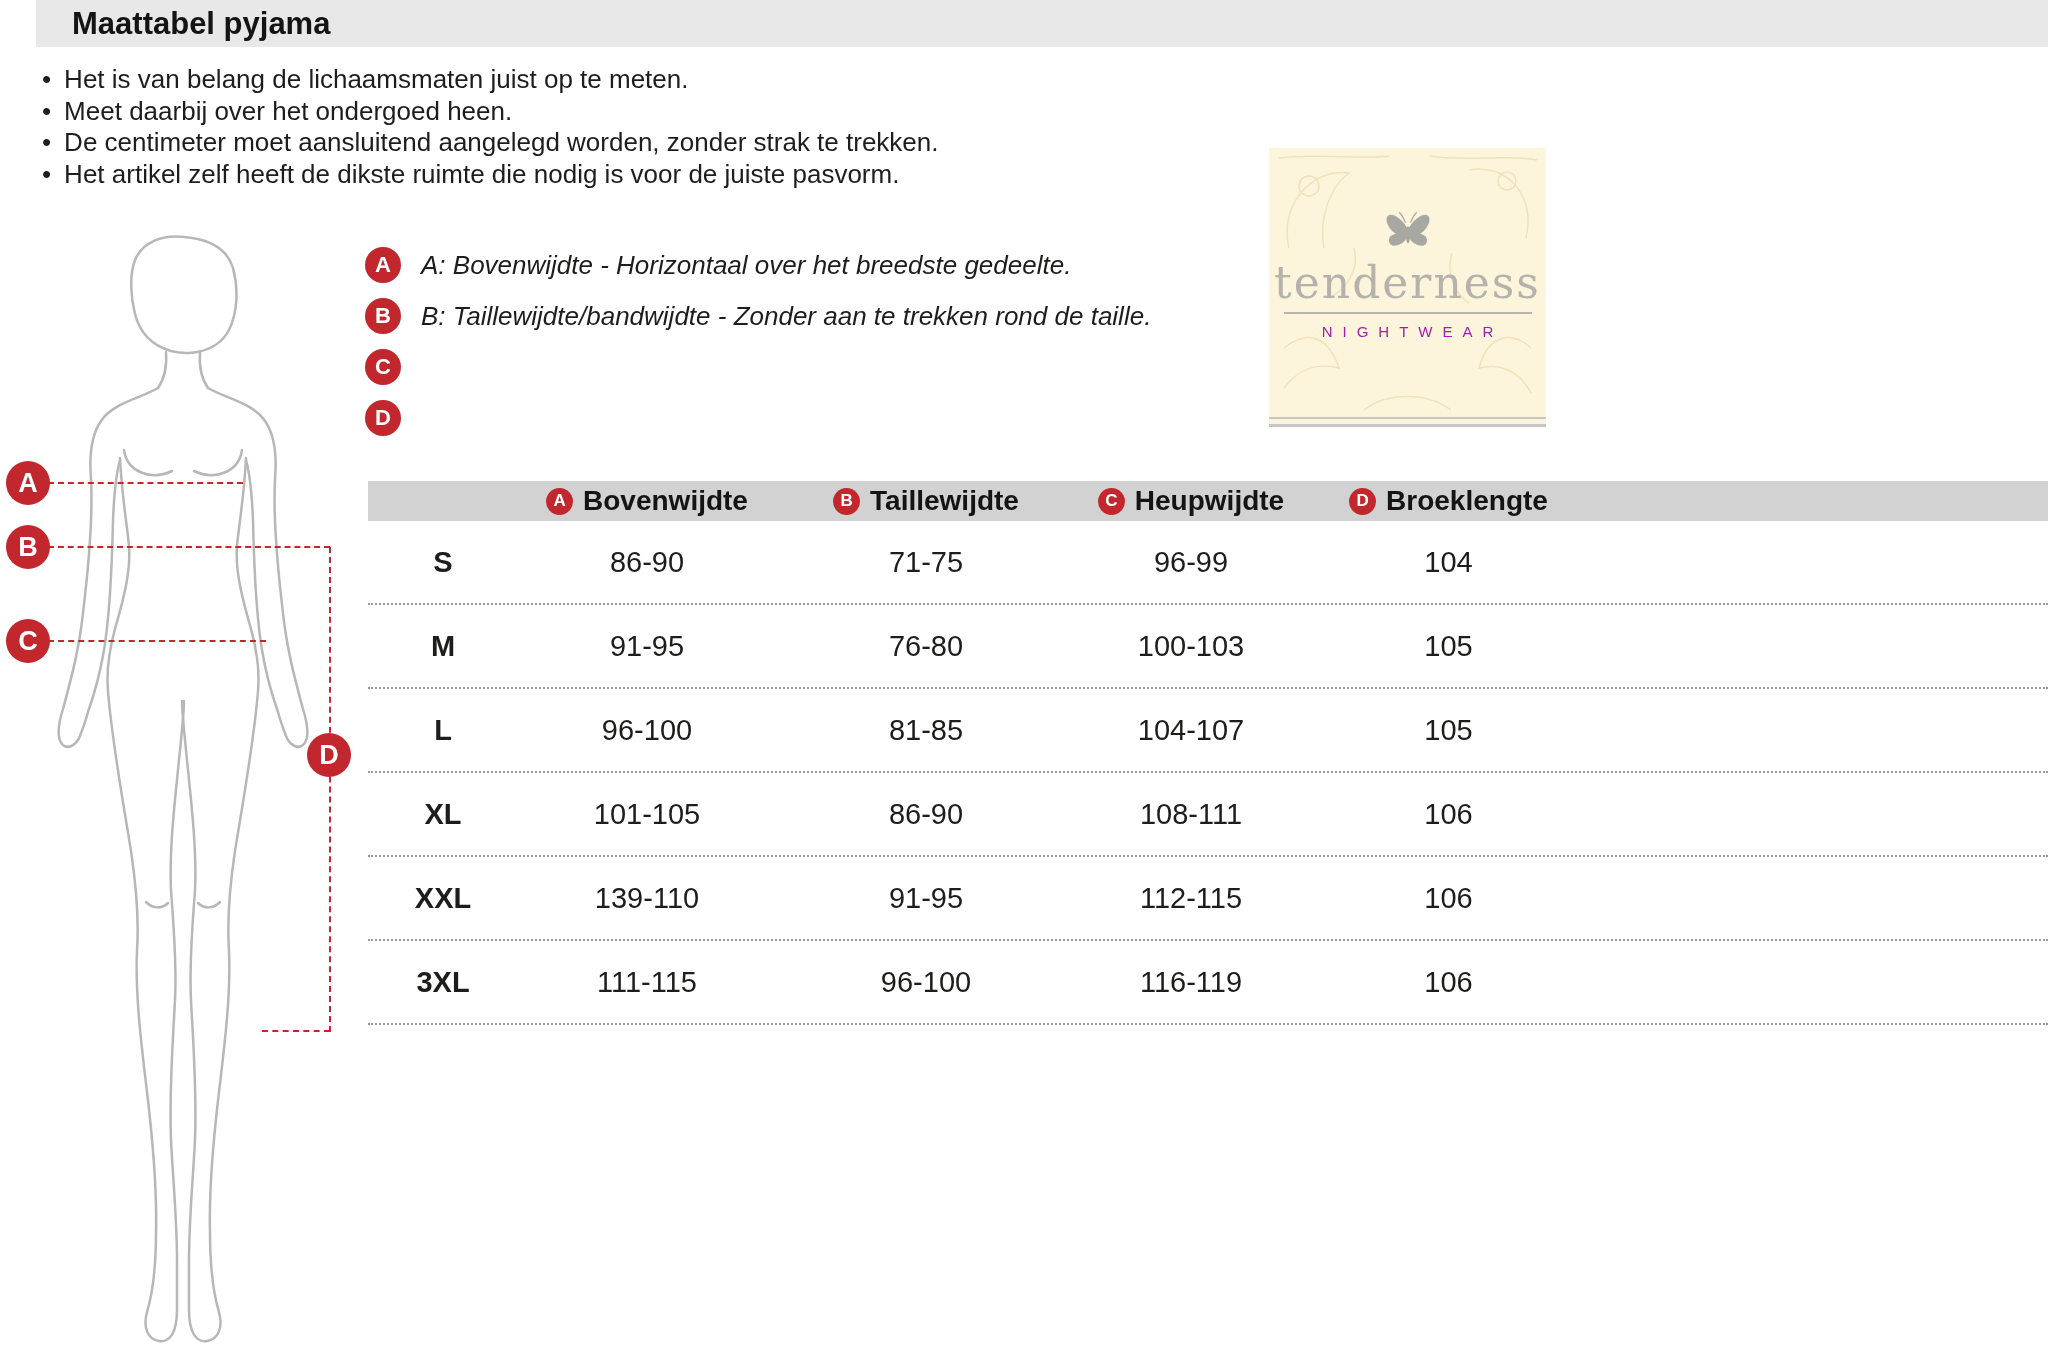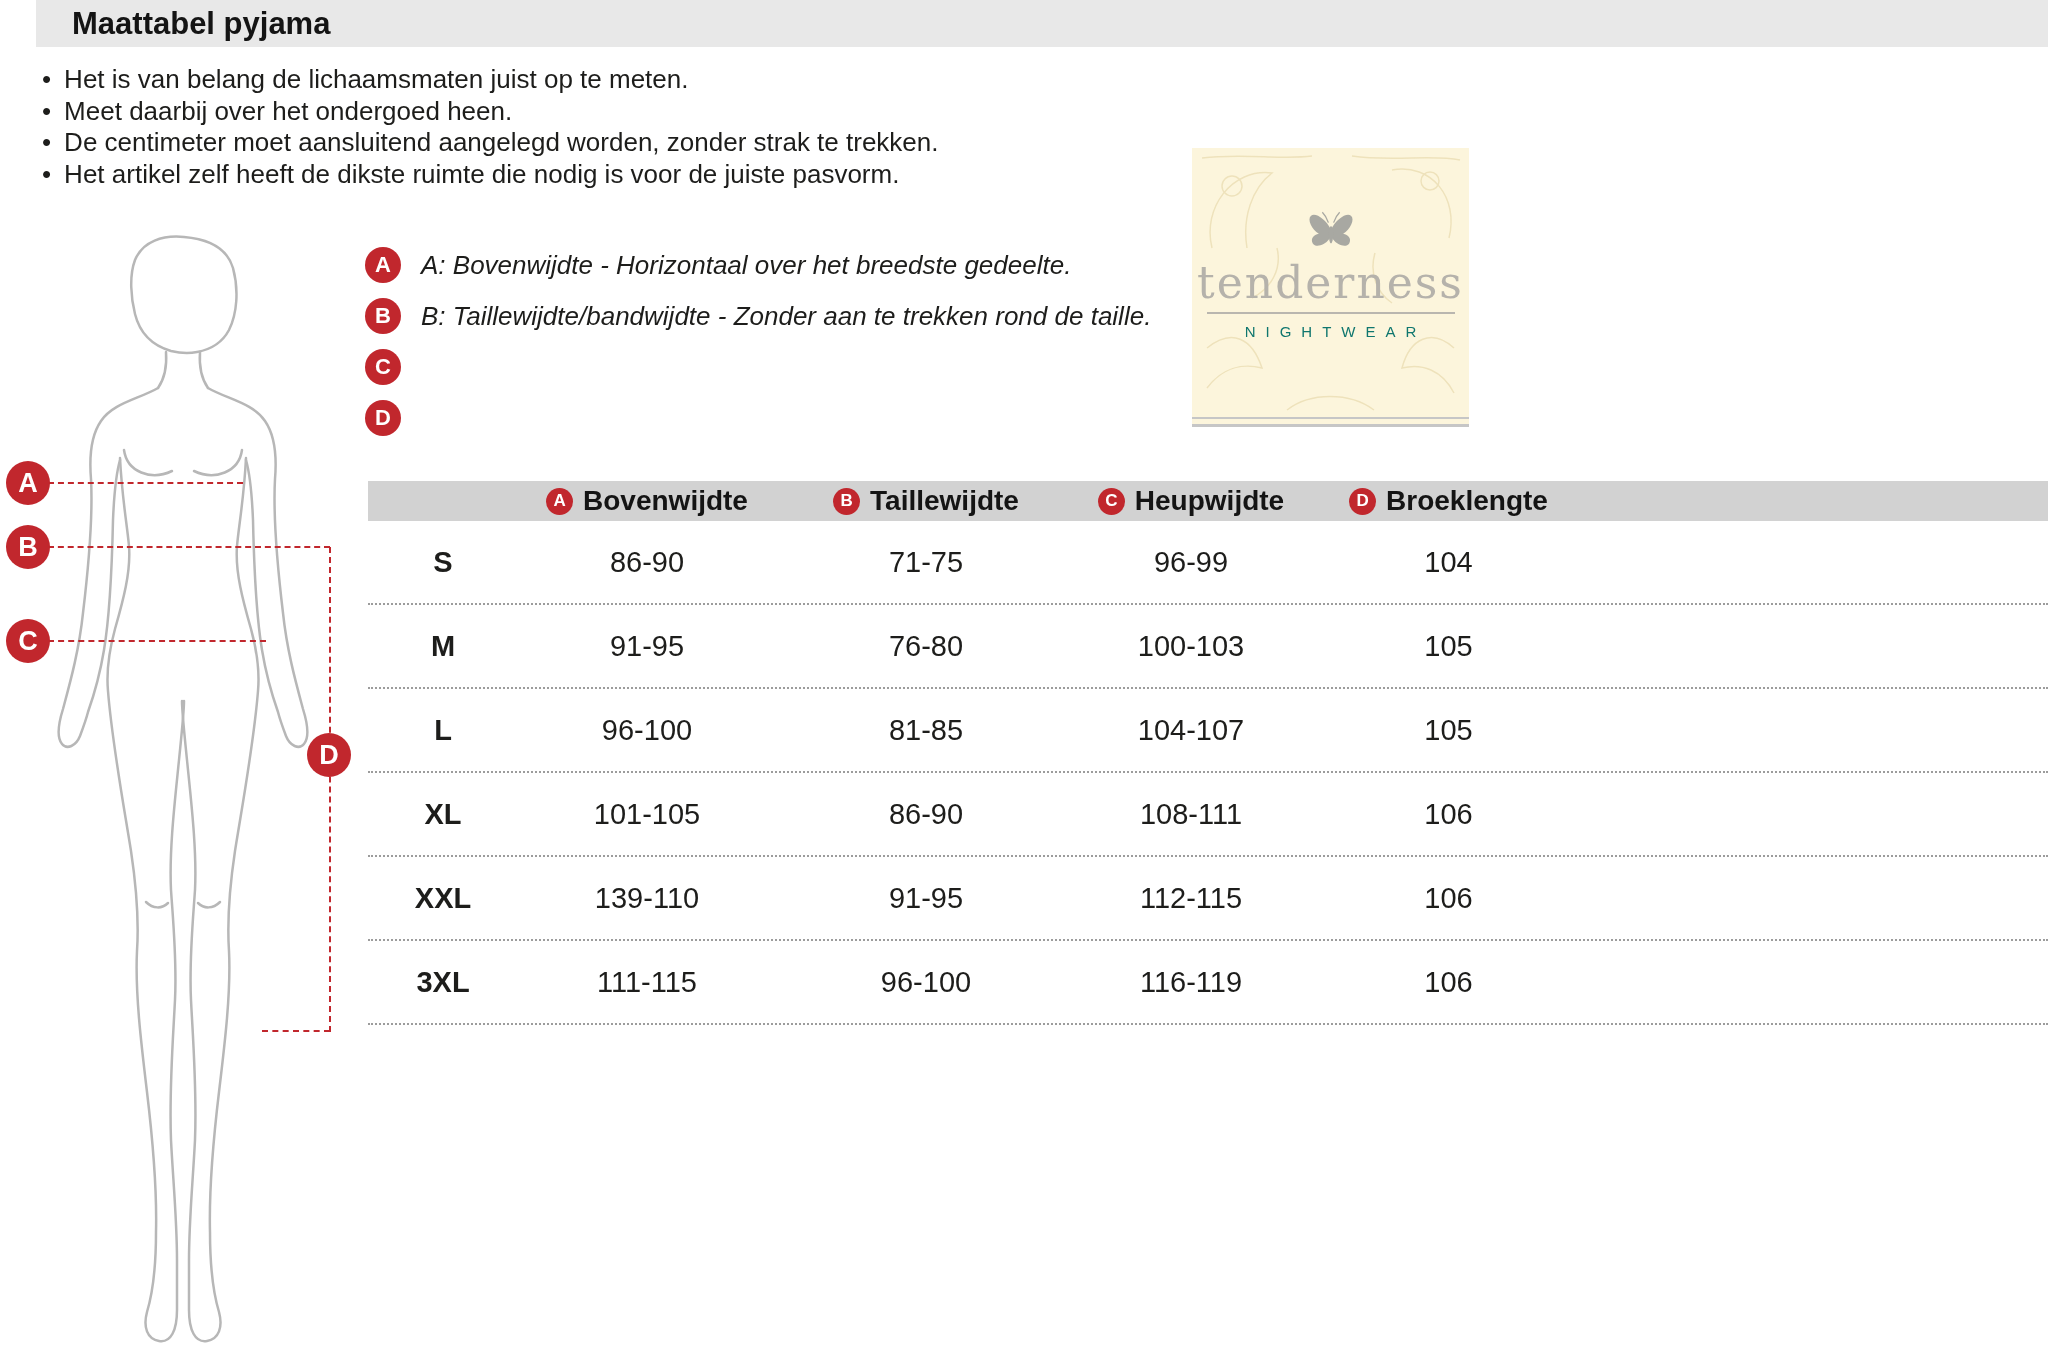--- a/index.html
+++ b/index.html
@@ -28,28 +28,28 @@
 
   
   .marker { position:absolute; width:44px; height:44px; border-radius:50%; background:#c1272d;
             color:#fff; font-weight:700; font-size:27px; display:flex; align-items:center;
             justify-content:center; z-index:3; }
   .dash-h { position:absolute; border-top:2.5px dashed #c1272d; z-index:2; }
   .dash-v { position:absolute; border-left:2.5px dashed #c1272d; z-index:2; }
   .silhouette { position:absolute; left:0; top:0; z-index:1; }
 
   
-  .logo { position:absolute; left:1192px; top:148px; width:277px; height:279px; background:#fcf5dc;
+  .logo { position:absolute; left:1269px; top:148px; width:277px; height:279px; background:#fcf5dc;
           overflow:hidden; display:flex; flex-direction:column; align-items:center; }
   .logo-deco { position:absolute; inset:0; width:100%; height:100%; opacity:.85; }
   .logo-inner { position:relative; display:flex; flex-direction:column; align-items:center; padding-top:62px; }
   .butterfly { margin-bottom:2px; }
   .brand { font-family:"DejaVu Serif", serif; font-size:44px; color:#b5b2ab; letter-spacing:2px; line-height:50px; }
   .brand-rule { width:248px; height:2px; background:#b9b6af; margin:4px 0 9px 0; }
-  .brand-sub { font-size:15px; letter-spacing:10px; color:#0f766e; text-indent:10px; }
+  .brand-sub { font-size:15px; letter-spacing:10px; color:#a21caf; text-indent:10px; }
   .logo-bottom { position:absolute; left:0; bottom:0; width:100%; height:10px;
                  border-top:2px solid #c6c6c6; border-bottom:3px solid #c6c6c6; }
 
   
   .size-table { position:absolute; left:368px; top:481px; width:1680px; z-index:2; }
   .t-header, .t-row { display:grid; grid-template-columns:150px 258px 300px 230px 285px 1fr; align-items:center; }
   .t-header { height:40px; background:#d2d2d2; }
   .t-row { height:84px; border-bottom:2px dotted #9c9c9c; }
   .th { display:flex; align-items:center; justify-content:center; font-weight:700; font-size:28px; color:#141414; }
   .badge.mini { width:27px; height:27px; font-size:17px; margin-right:10px; }

